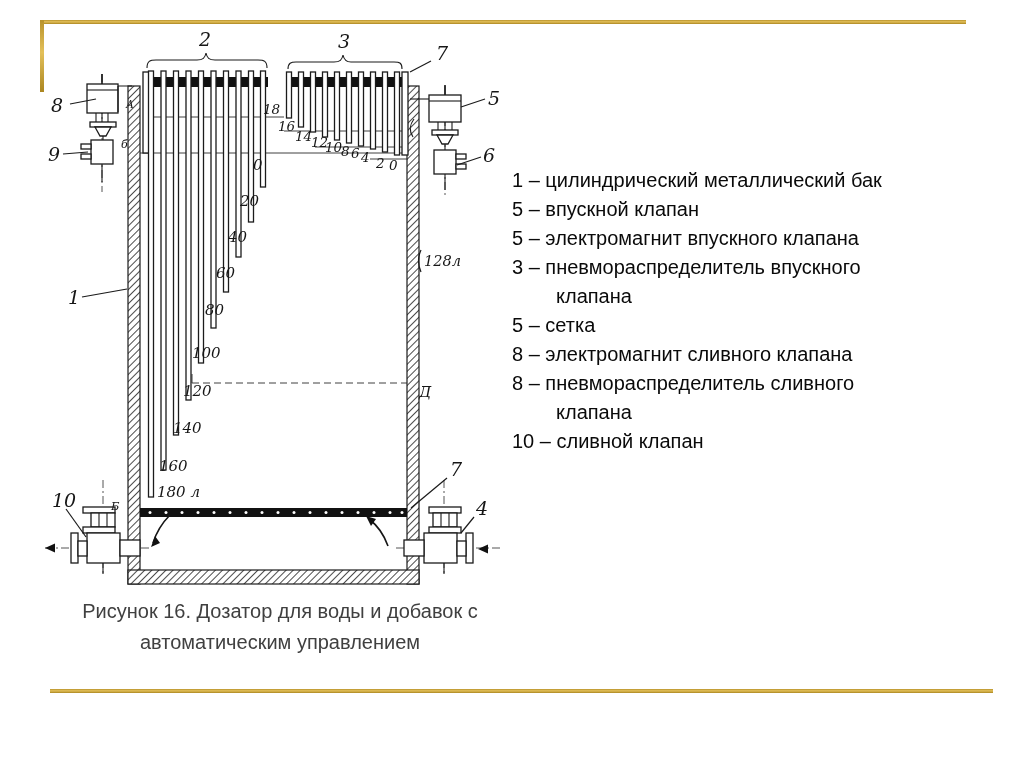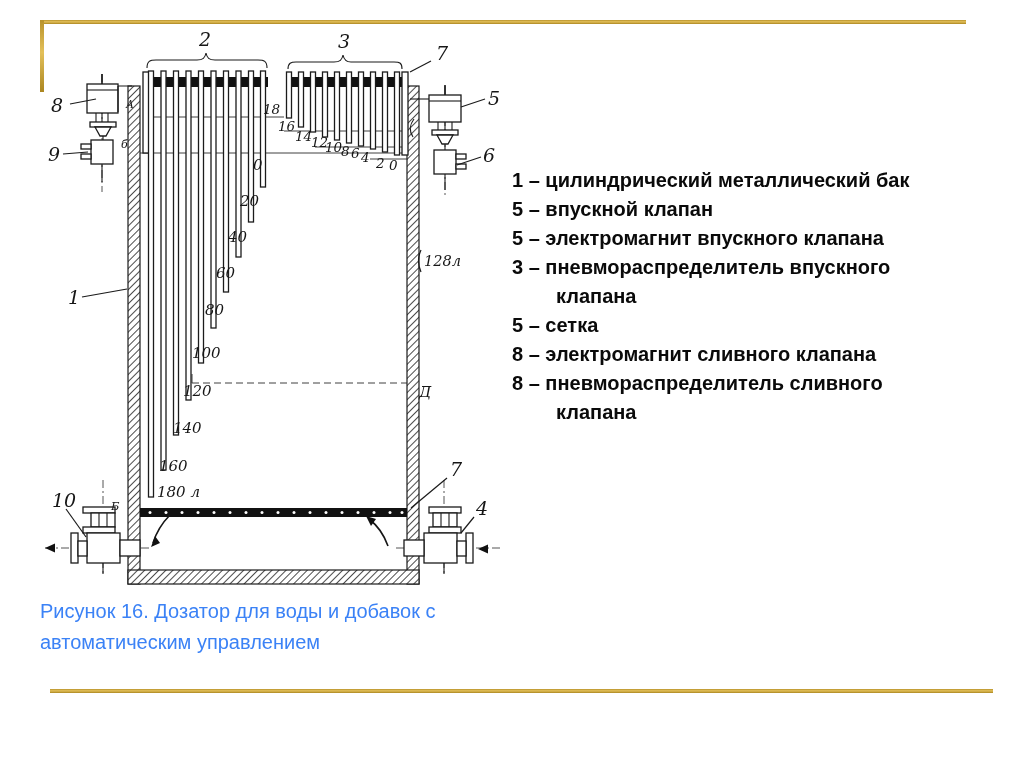--- a/index.html
+++ b/index.html
@@ -9,25 +9,25 @@
   }
   .accent { position:absolute; background:linear-gradient(#b8922a,#e3c05a 45%,#ab8620); }
   #accent-top    { left:40px;  top:20px;  width:926px; height:4px; }
   #accent-left   { left:40px;  top:20px;  width:4px;   height:72px; }
   #accent-bottom { left:50px;  top:689px; width:943px; height:4px; }
 
   #legend {
     position:absolute; left:512px; top:166px; width:470px;
     color:#0a0a0a; font-size:20px; line-height:29px;
   }
-  .legend-item { white-space:pre-line; padding-left:44px; text-indent:-44px;font-weight:bold; }
+  .legend-item { white-space:pre-line; padding-left:44px; text-indent:-44px; }
 
   #caption {
     position:absolute; left:40px; top:596px; width:480px;
-    color:#3b82f6; font-size:20px; line-height:31px; 
+    color:#404040; font-size:20px; line-height:31px; text-align:center;
     white-space:pre-line;
   }
 
   svg text {
     font-family:"DejaVu Serif", serif; font-style:italic; fill:#161616;
   }
   .dline   { stroke:#1b1b1b; stroke-width:1.1; fill:none; }
   .thin    { stroke:#2a2a2a; stroke-width:0.9; fill:none; }
   .thick   { stroke:#161616; stroke-width:1.6; fill:none; }
   .wfill   { fill:#ffffff; stroke:#1b1b1b; stroke-width:1.3; }
@@ -267,18 +267,19 @@
   <div id="legend">
     <div class="legend-item">1 – цилиндрический металлический бак</div>
     <div class="legend-item">5 – впускной клапан</div>
     <div class="legend-item">5 – электромагнит впускного клапана</div>
     <div class="legend-item">3 – пневмораспределитель впускного
 клапана</div>
     <div class="legend-item">5 – сетка</div>
     <div class="legend-item">8 – электромагнит сливного клапана</div>
     <div class="legend-item">8 – пневмораспределитель сливного
 клапана</div>
+    <div class="legend-item">10 – сливной клапан</div>
   </div>
 
   <div id="caption">Рисунок 16. Дозатор для воды и добавок с
 автоматическим управлением</div>
 
 </div>
 
 </body></html>

